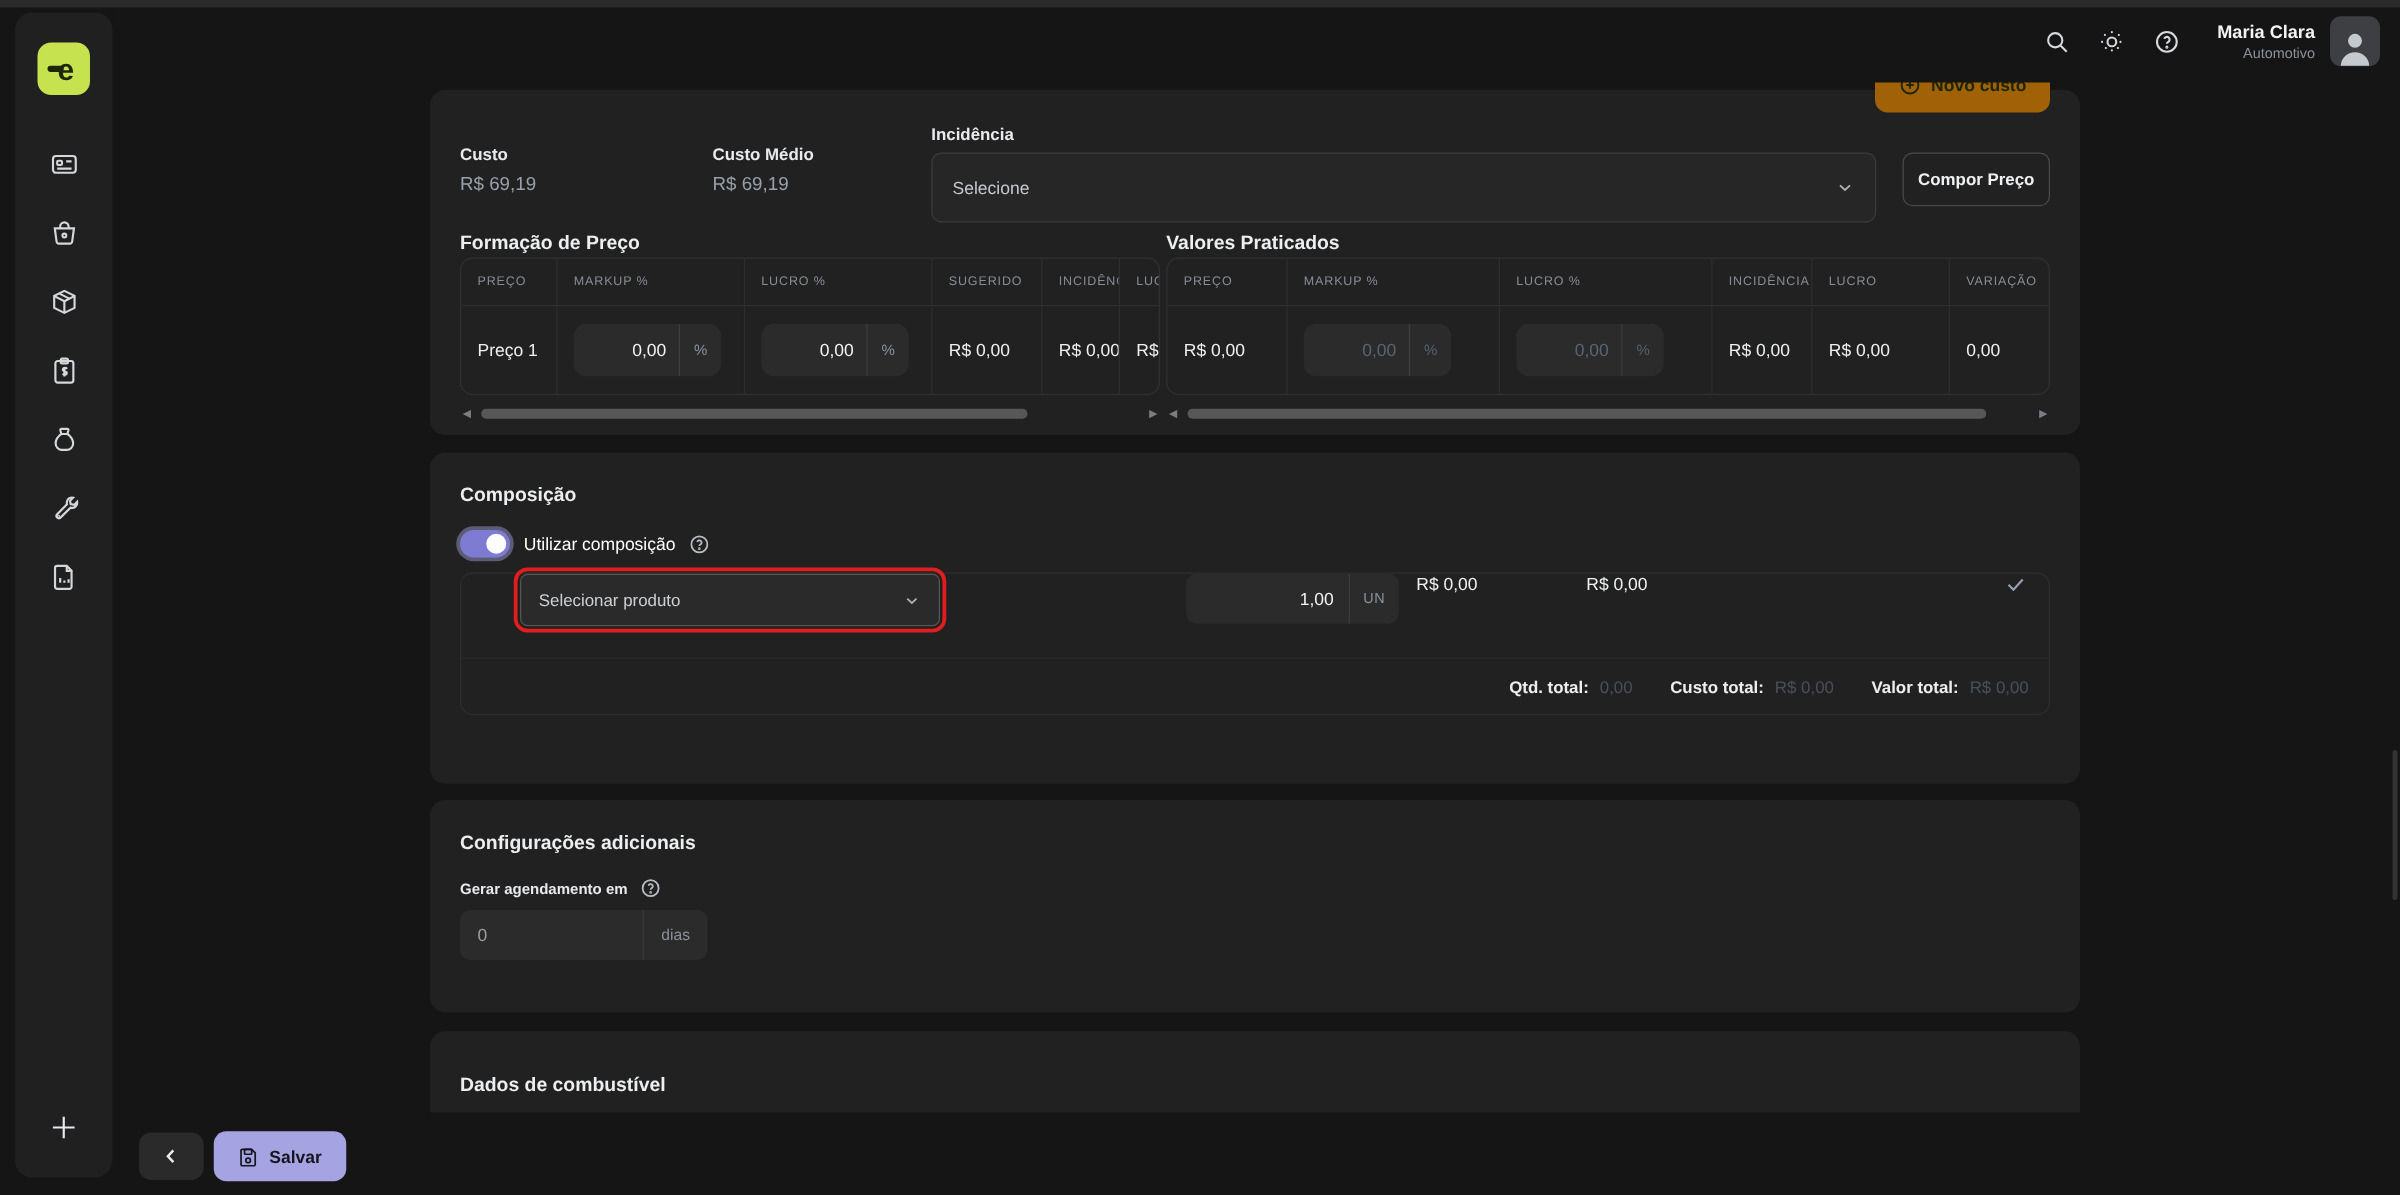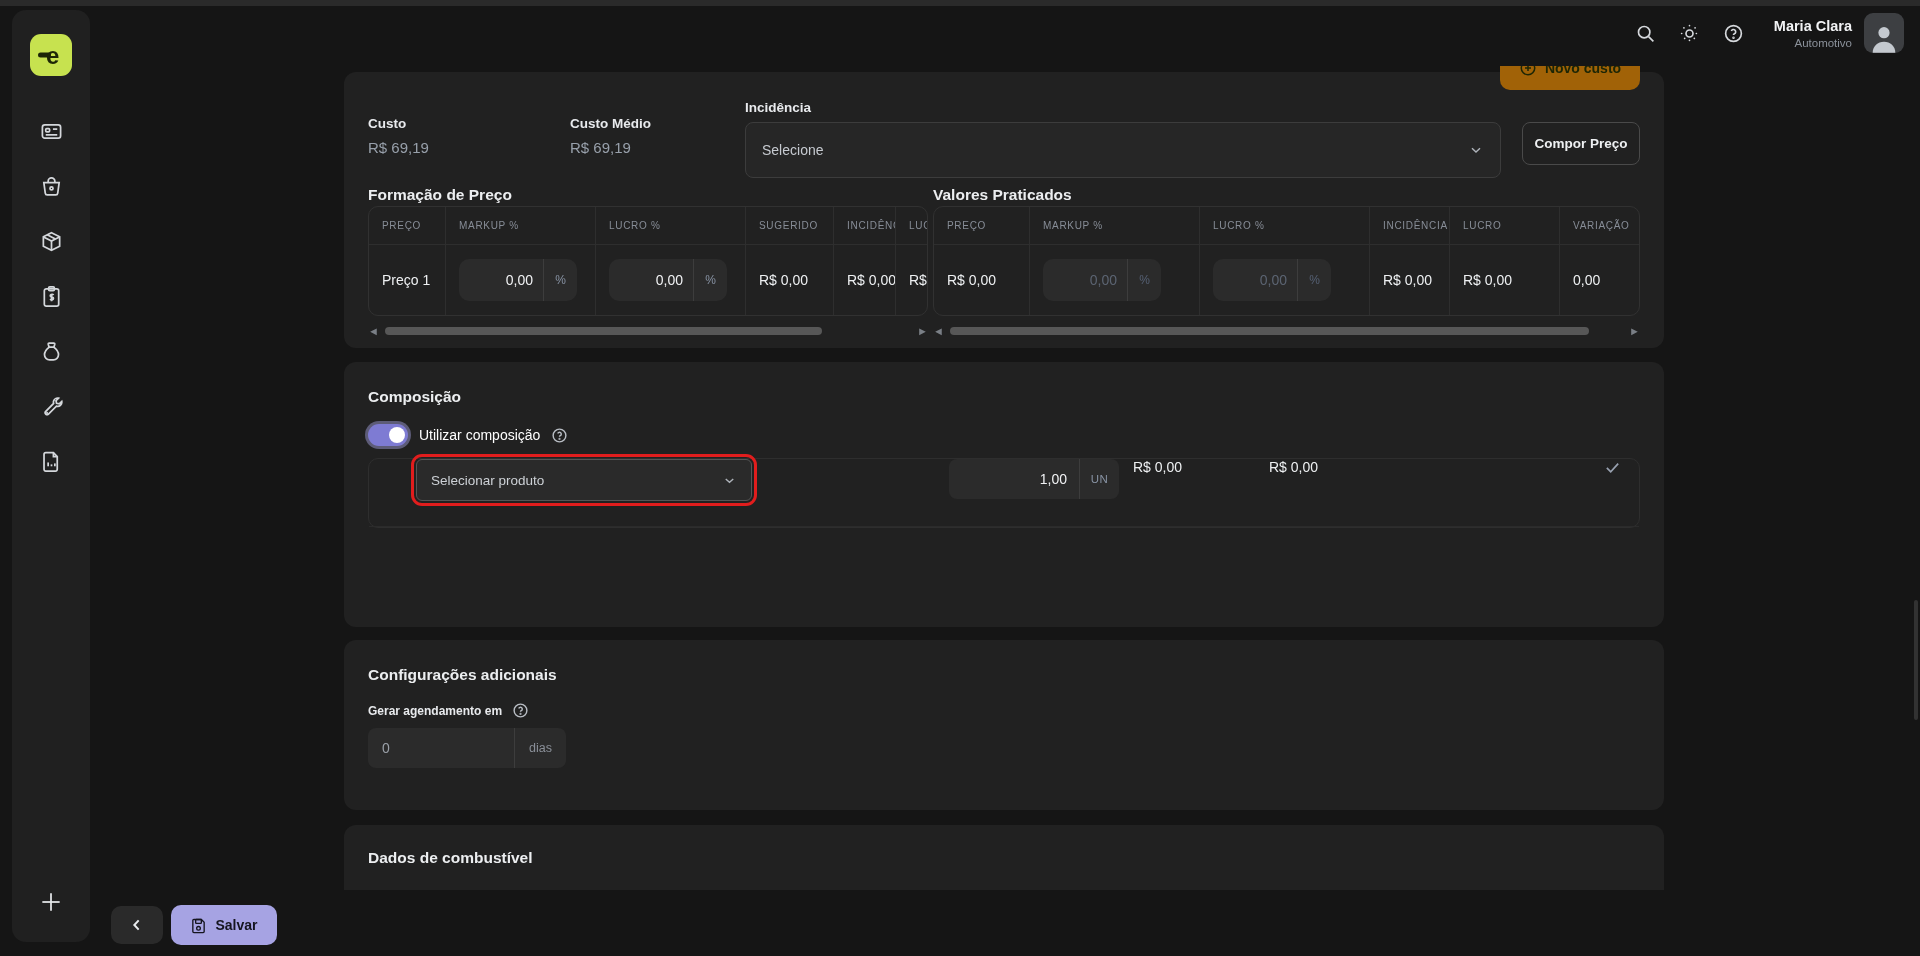--- a/index.html
+++ b/index.html
@@ -154,21 +154,21 @@
   .agd-label-row { position:absolute; left:24px; top:62px; display:flex; align-items:center; gap:10px; }
   .agd-label { font-size:12px; font-weight:bold; color:#e8eaed; }
   .dias-input { position:absolute; left:24px; top:88px; width:198px; height:40px;
     background:#2b2b2b; border-radius:8px; display:flex; align-items:center; overflow:hidden; }
   .dias-input .val { flex:1; padding-left:14px; font-size:14px; color:#9aa0a8; }
   .dias-input .sfx { width:52px; height:100%; display:flex; align-items:center; justify-content:center;
     border-left:1px solid #3d3d3d; font-size:12.5px; color:#8a8f98; }
 
   
   .card4 { top:825px; height:65px; border-radius:12px 12px 0 0; overflow:hidden; }
-  .c4-title { position:absolute; left:24px; top:24px; }
+  .c4-title { position:absolute; left:24px; top:35px; }
 
   
   .back-btn { position:absolute; left:111px; top:906px; width:52px; height:38px;
     background:#2a2a2a; border:none; border-radius:10px; color:#e9ebee;
     display:flex; align-items:center; justify-content:center; cursor:pointer; }
   .save-btn { position:absolute; left:171px; top:905px; width:106px; height:40px;
     background:#a6a3e3; border:none; border-radius:10px;
     display:flex; align-items:center; justify-content:center; gap:8px;
     color:#15151f; font-size:14px; font-weight:bold; cursor:pointer; }
 
@@ -416,20 +416,34 @@
           <span class="sfx">UN</span>
         </div>
       </div>
       <div>R$ 0,00</div>
       <div>R$ 0,00</div>
       <div>
         <svg class="check-ic" width="17" height="17" viewBox="0 0 24 24" fill="none" stroke="currentColor" stroke-width="2.4">
             <path d="M4 12.5 9.5 18 20 6.5"></path>
           </svg>
       </div>
+    </div>
+    <div class="totais">
+      <span class="tot-pair">
+        <span class="lbl">Qtd. total:</span>
+        <span class="num">0,00</span>
+      </span>
+      <span class="tot-pair">
+        <span class="lbl">Custo total:</span>
+        <span class="num">R$ 0,00</span>
+      </span>
+      <span class="tot-pair">
+        <span class="lbl">Valor total:</span>
+        <span class="num">R$ 0,00</span>
+      </span>
     </div>
   </div>
 </section>
 
 <section class="card card3">
   <div class="card-title c3-title">Configurações adicionais</div>
   <div class="agd-label-row">
     <span class="agd-label">Gerar agendamento em</span>
     <span class="help-ic">
       <svg width="17" height="17" viewBox="0 0 24 24" fill="none" stroke="currentColor" stroke-width="2">

